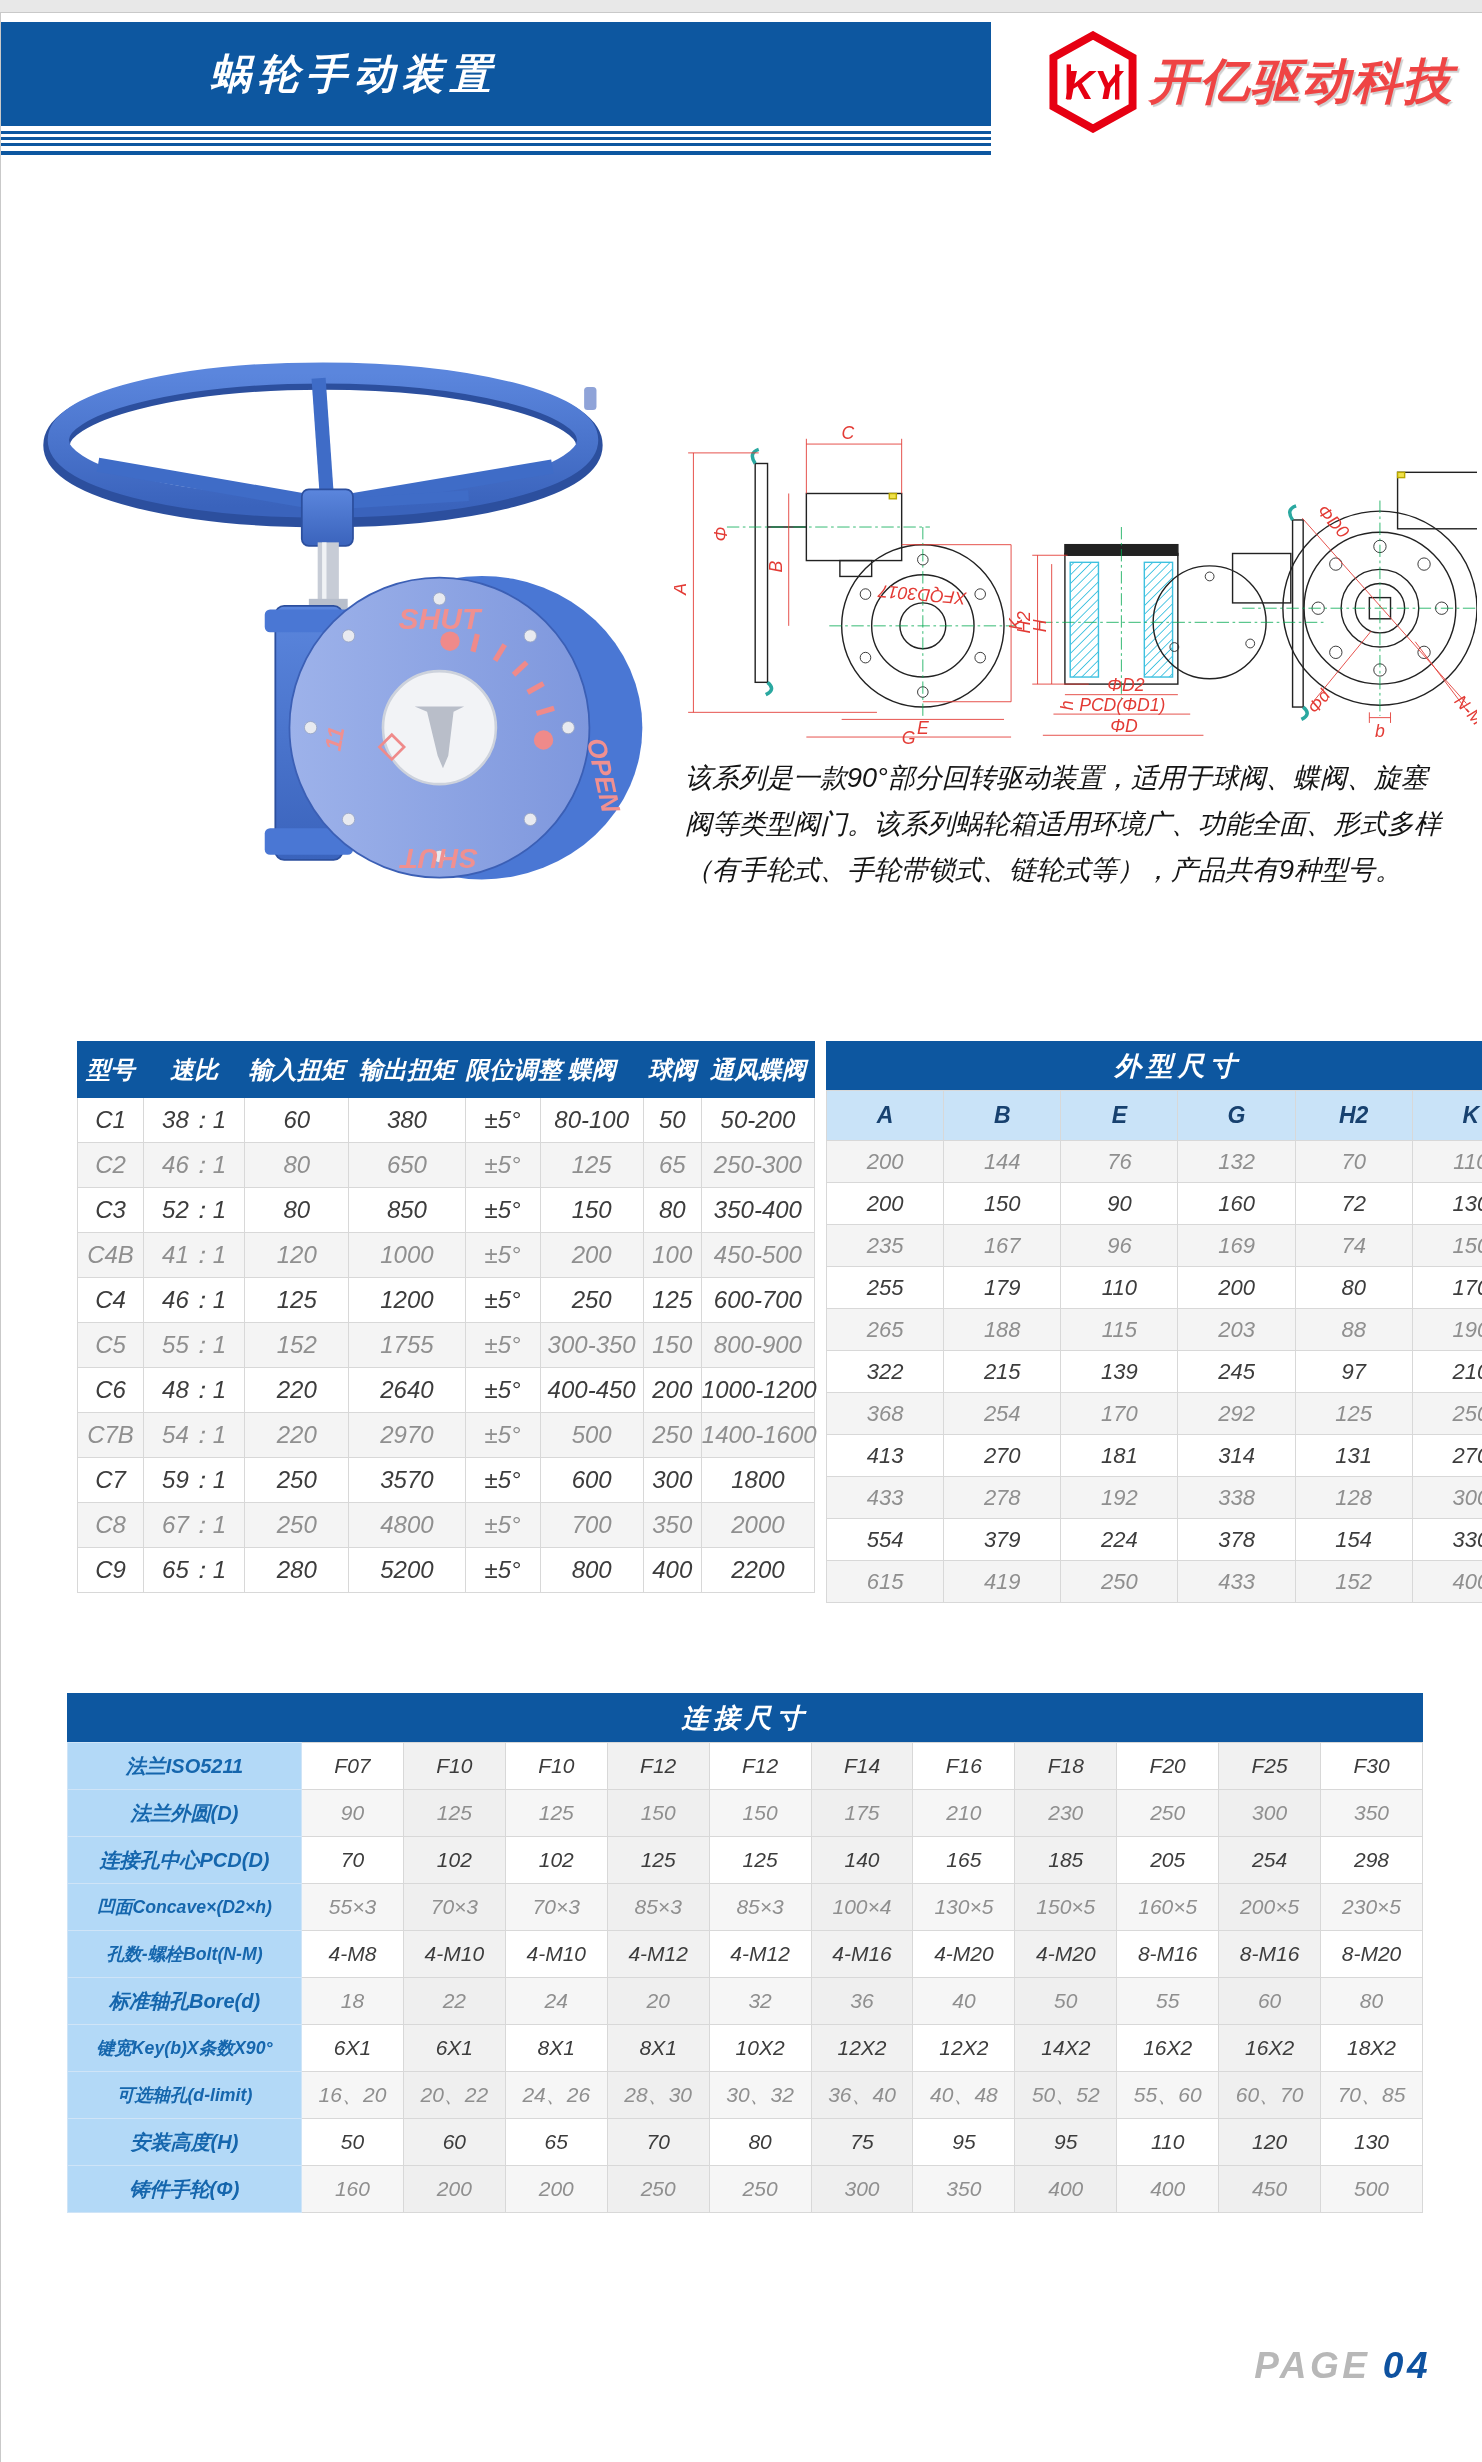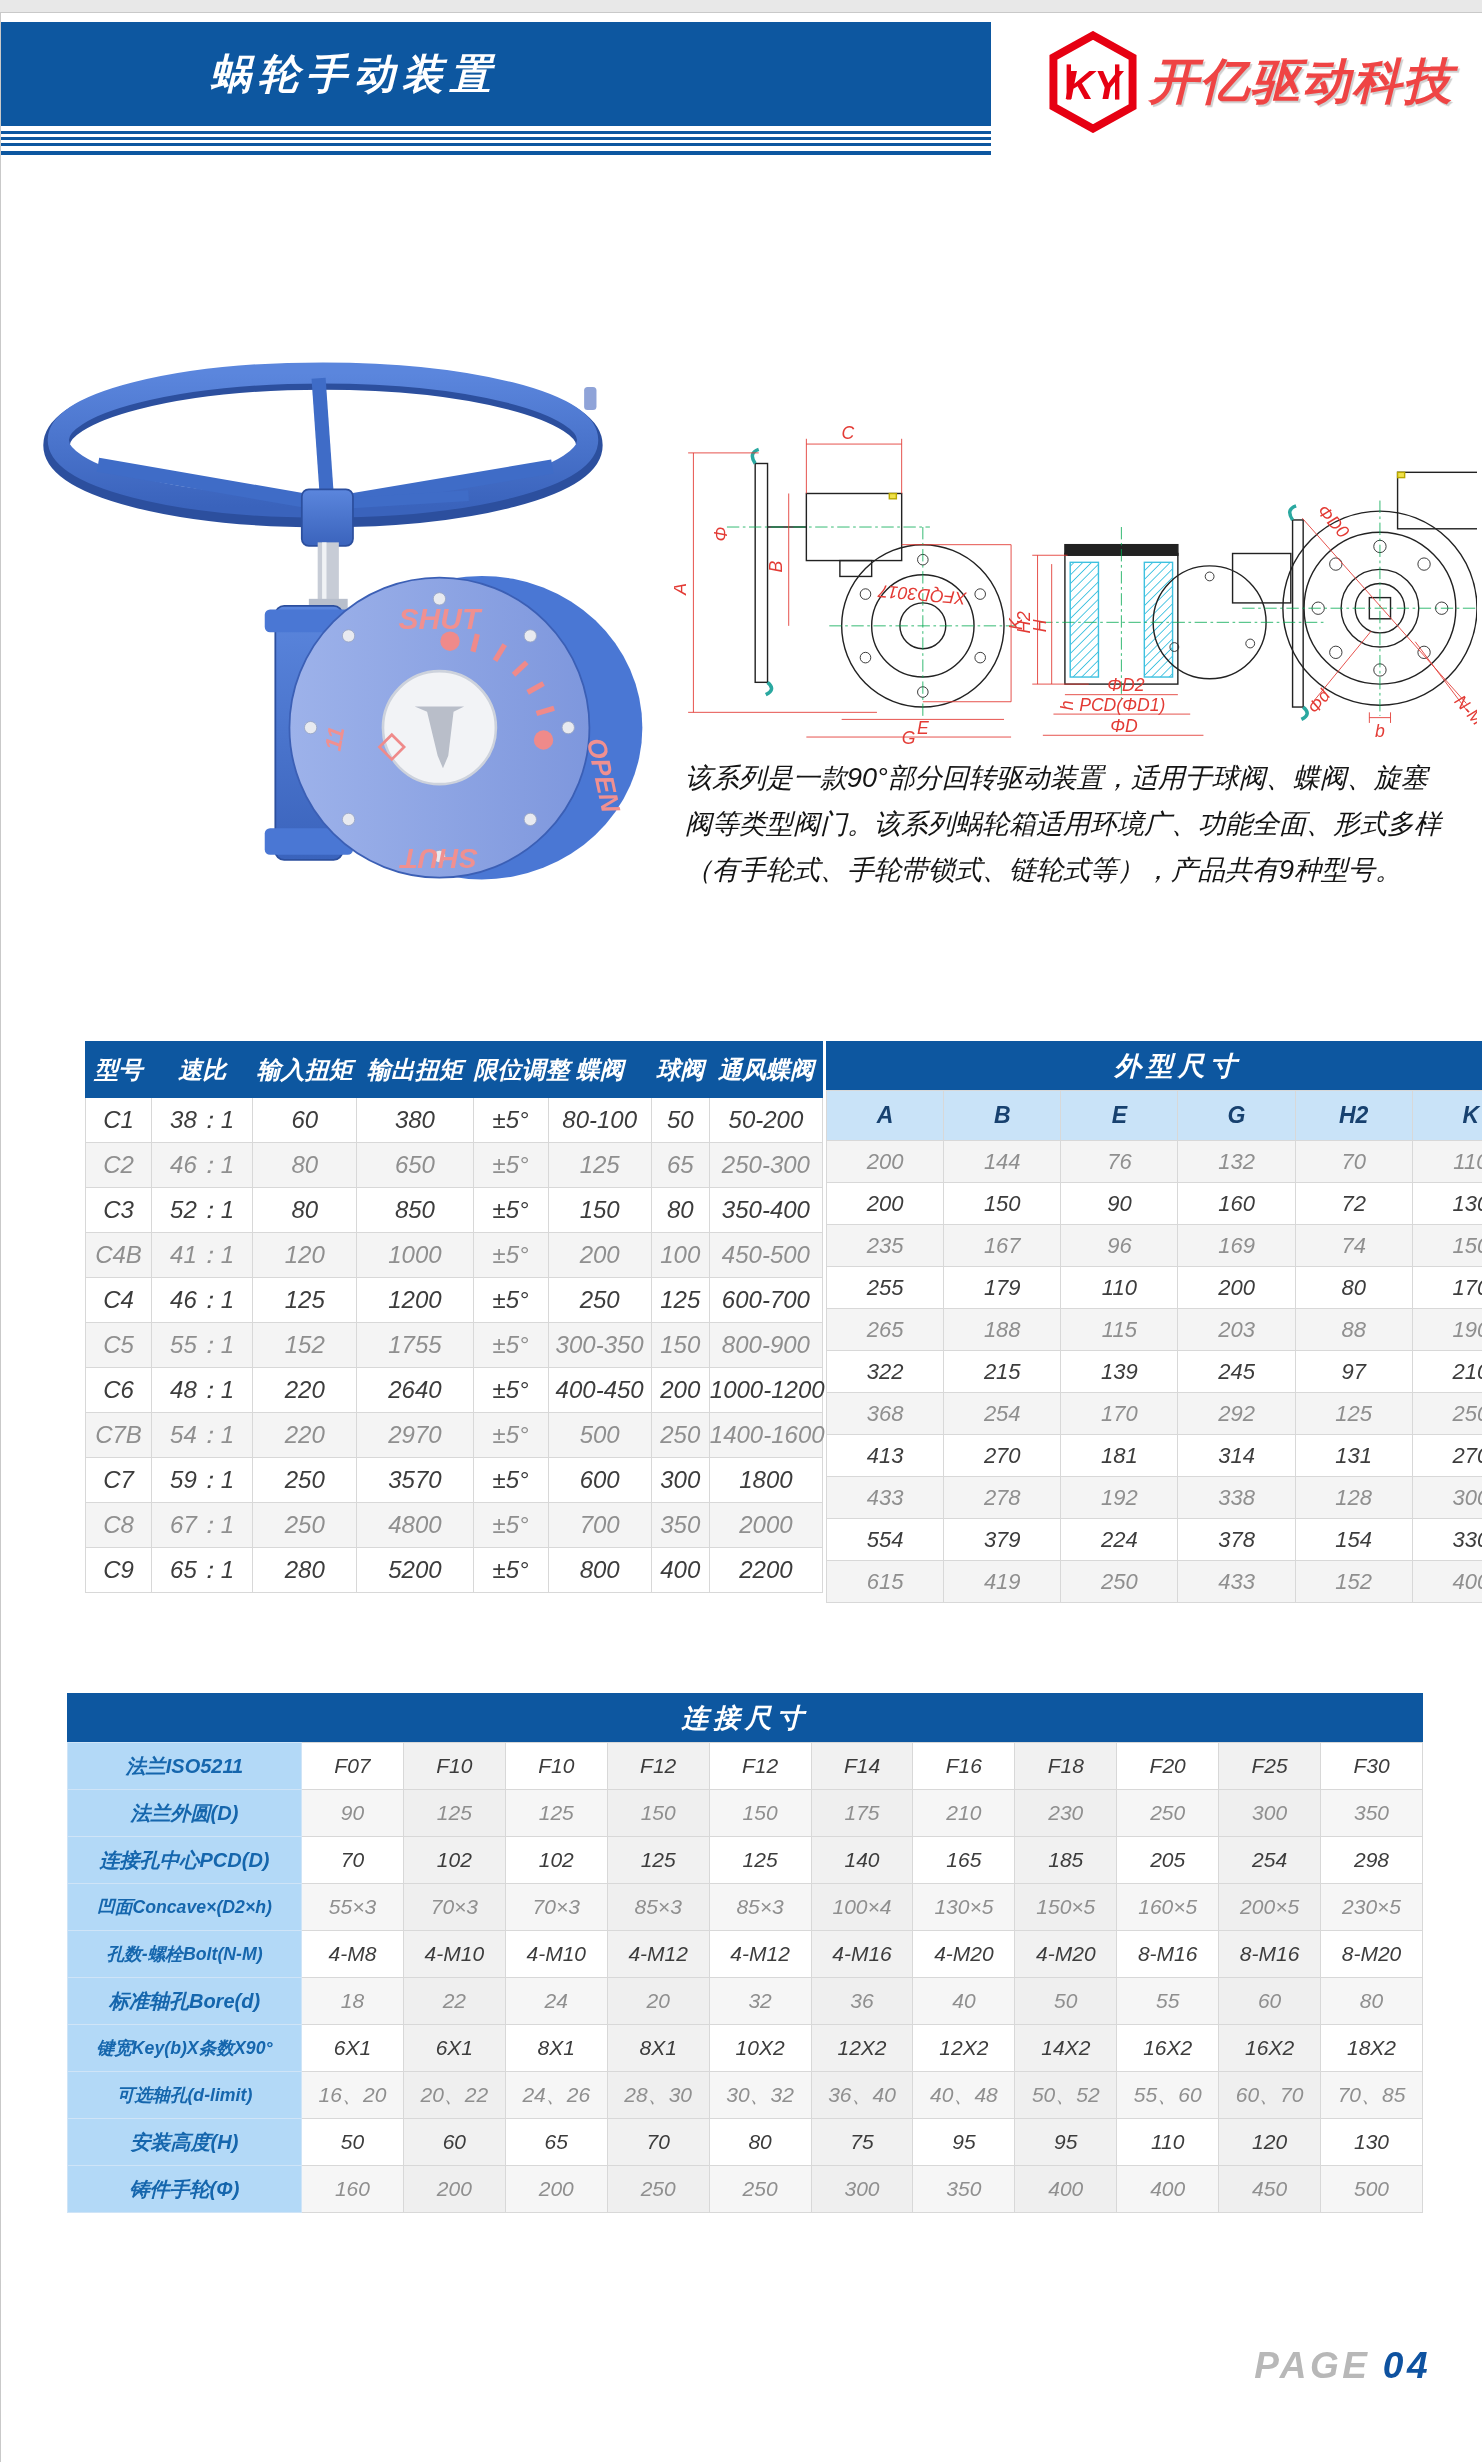--- a/index.html
+++ b/index.html
@@ -21,21 +21,21 @@
   .product-svg{position:absolute;left:22px;top:328px;}
   .drawings-svg{position:absolute;left:673px;top:408px;}
   .desc{position:absolute;left:684px;top:743px;width:794px;font-size:27px;line-height:1.7;
         color:#141414;white-space:pre-line;}
   
   table{border-collapse:collapse;table-layout:fixed;width:100%;}
   td,th{border:0.9px solid #d8d8d8;text-align:center;padding:0;overflow:visible;white-space:nowrap;}
   .tbl-title{height:49px;background:#0d57a0;color:#fff;font-weight:bold;font-size:26.5px;
         letter-spacing:5.3px;display:flex;align-items:center;justify-content:center;}
   
-  .spec-wrap{position:absolute;left:84px;top:1028px;width:738px;}
+  .spec-wrap{position:absolute;left:76px;top:1028px;width:738px;}
   .spec thead th{height:55px;background:#0d57a0;color:#fff;font-size:24px;font-weight:bold;border:0.9px solid #0d57a0;}
   .spec tbody td{height:44px;font-size:24px;}
   .spec tbody tr:nth-child(odd){color:#3c3c3c;}
   .spec tbody tr:nth-child(even){background:#f4f4f4;color:#8f8f8f;}
   
   .dim-wrap{position:absolute;left:825px;top:1028px;width:704px;}
   .dim thead th{height:49px;background:#c9e3f8;color:#17416f;font-size:23px;font-weight:bold;}
   .dim tbody td{height:41px;font-size:22px;}
   .dim tbody tr:nth-child(even){color:#3c3c3c;}
   .dim tbody tr:nth-child(odd){background:#f4f4f4;color:#8f8f8f;}

